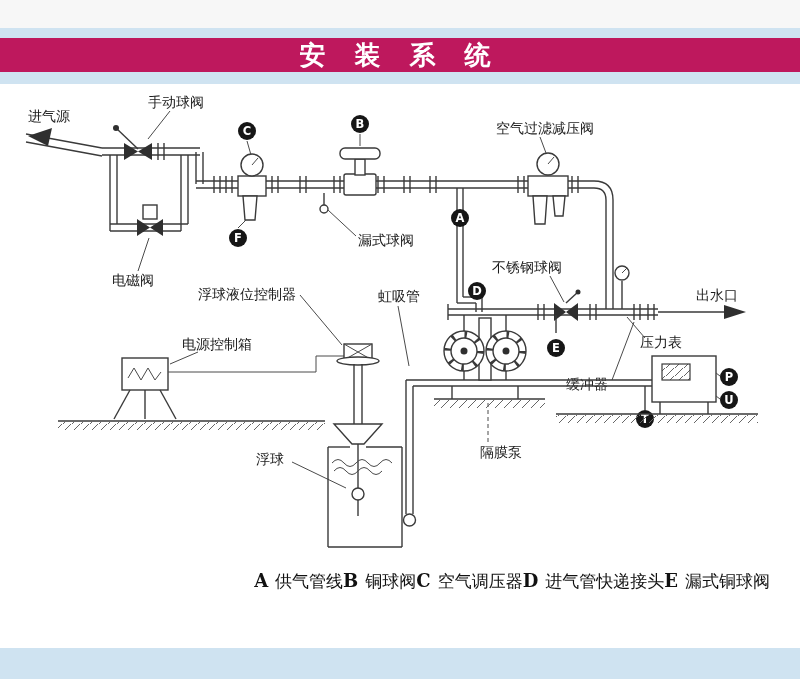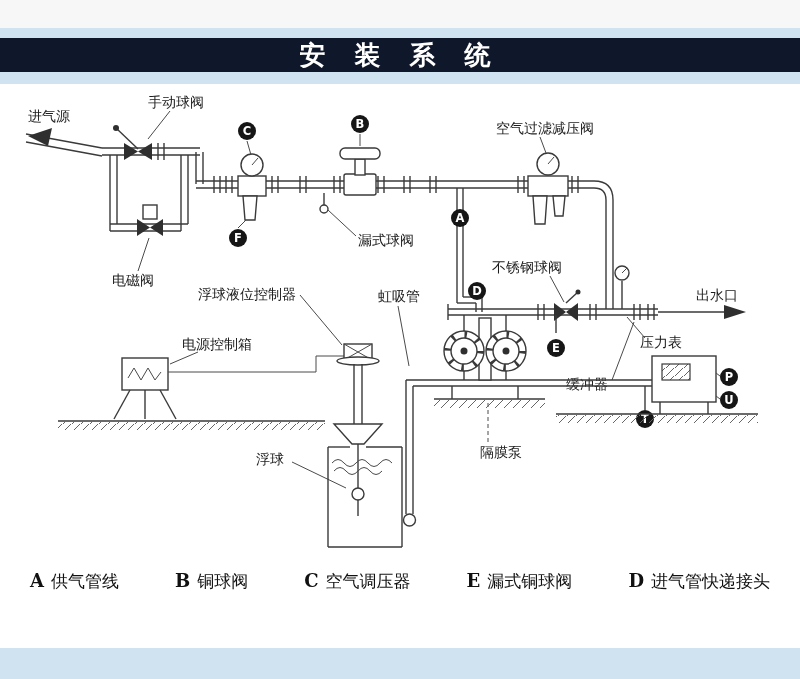--- a/index.html
+++ b/index.html
@@ -1,37 +1,37 @@
 <!DOCTYPE html>
 <html><head>
 <meta charset="utf-8">
 <style>
   *{margin:0;padding:0;box-sizing:border-box}
   html,body{width:800px;height:679px;background:#f2f2f2;font-family:"DejaVu Sans","Liberation Sans",sans-serif;}
   .top-white{height:28px;background:#f7f7f7;}
   .band{background:#cfe3f1;}
   .band-top{height:10px;}
-  .title-bar{height:34px;background:#0f172a;display:flex;align-items:center;justify-content:center;}
+  .title-bar{height:34px;background:#be185d;display:flex;align-items:center;justify-content:center;}
   .title-bar h1{color:#ffffff;font-size:26px;font-weight:bold;letter-spacing:10px;white-space:pre;}
   .band-mid{height:12px;}
   .content{background:#ffffff;height:564px;}
   .diagram{display:block;}
   
   .pl{stroke:#3a3a3a;stroke-width:1.4;fill:none;}
   .tl{stroke:#4a4a4a;stroke-width:1;fill:none;}
   .fl{fill:#2f2f2f;stroke:none;}
   .box{stroke:#3a3a3a;stroke-width:1.4;fill:#ffffff;}
   .lbl{fill:#1b1b1b;font-size:14px;}
   .mk{fill:#161616;}
   .mkt{fill:#ffffff;font-size:11.5px;font-weight:bold;text-anchor:middle;}
   .ring{fill:none;stroke:#3a3a3a;stroke-width:7;stroke-dasharray:2.5 10.46;}
   .dash{stroke-dasharray:4 3;}
   
   .legend{padding:4px 30px 0 30px;}
-  .legend-row{display:flex;justify-content:space-between;align-items:center;height:34px;font-size:17px;color:#111;}
+  .legend-row{display:flex;justify-content:flex-end;align-items:center;height:34px;font-size:17px;color:#111;}
   .legend-row2{padding:0 52px;}
   .legend-key{font-family:"DejaVu Serif","Liberation Serif",serif;font-weight:bold;font-size:18px;margin-right:7px;}
   .band-bottom{height:31px;}
 </style>
 </head>
 <body>
 
 <div class="top-white"></div>
 <div class="band band-top"></div>
 <div class="title-bar">
@@ -350,23 +350,23 @@
     <div class="legend-item">
       <span class="legend-key">A</span><span class="legend-label">供气管线</span>
     </div>
     <div class="legend-item">
       <span class="legend-key">B</span><span class="legend-label">铜球阀</span>
     </div>
     <div class="legend-item">
       <span class="legend-key">C</span><span class="legend-label">空气调压器</span>
     </div>
     <div class="legend-item">
+      <span class="legend-key">D</span><span class="legend-label">进气管快递接头</span>
+    </div>
+    <div class="legend-item">
       <span class="legend-key">E</span><span class="legend-label">漏式铜球阀</span>
-    </div>
-    <div class="legend-item">
-      <span class="legend-key">D</span><span class="legend-label">进气管快递接头</span>
     </div>
   </div>
 </div>
 
 </div>
 
 <div class="band band-bottom"></div>
 
 </body></html>

